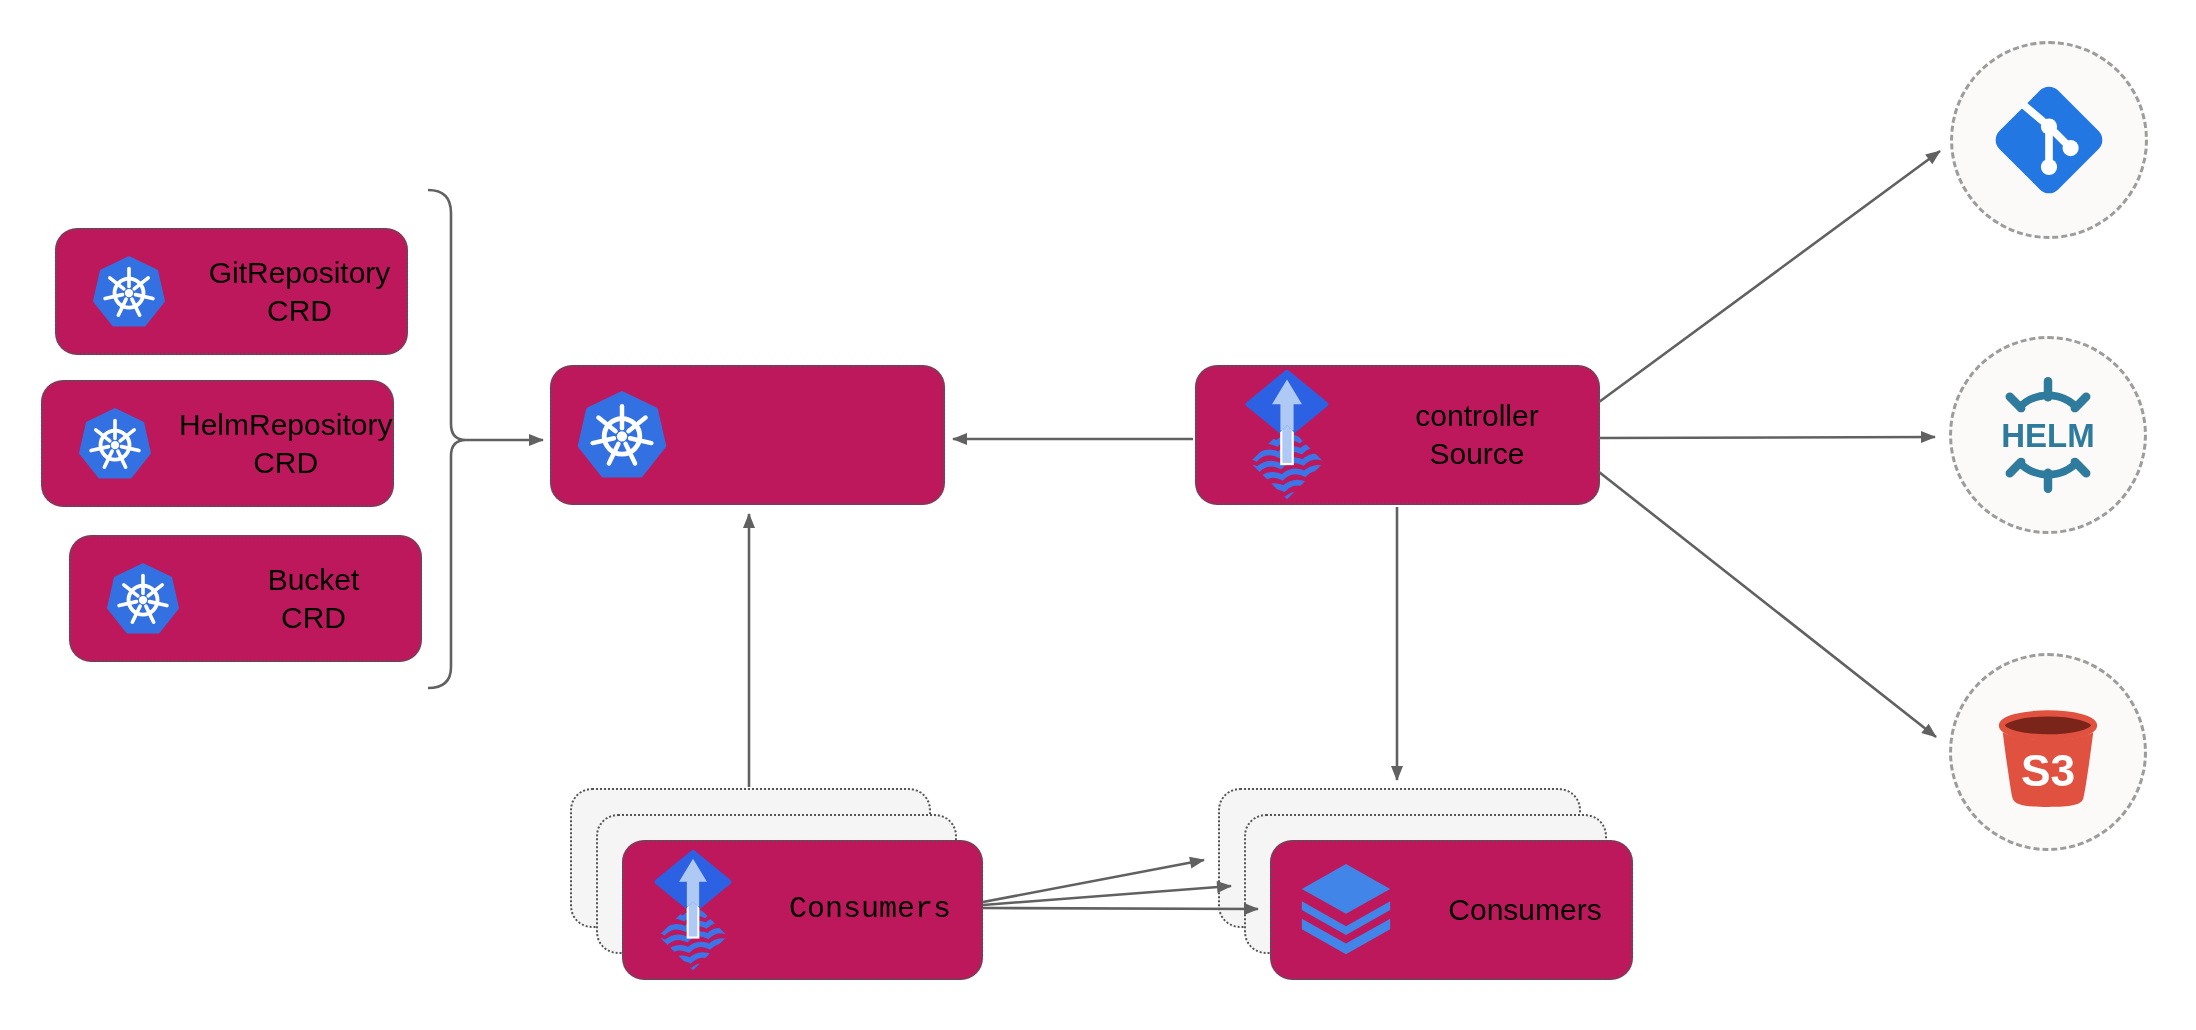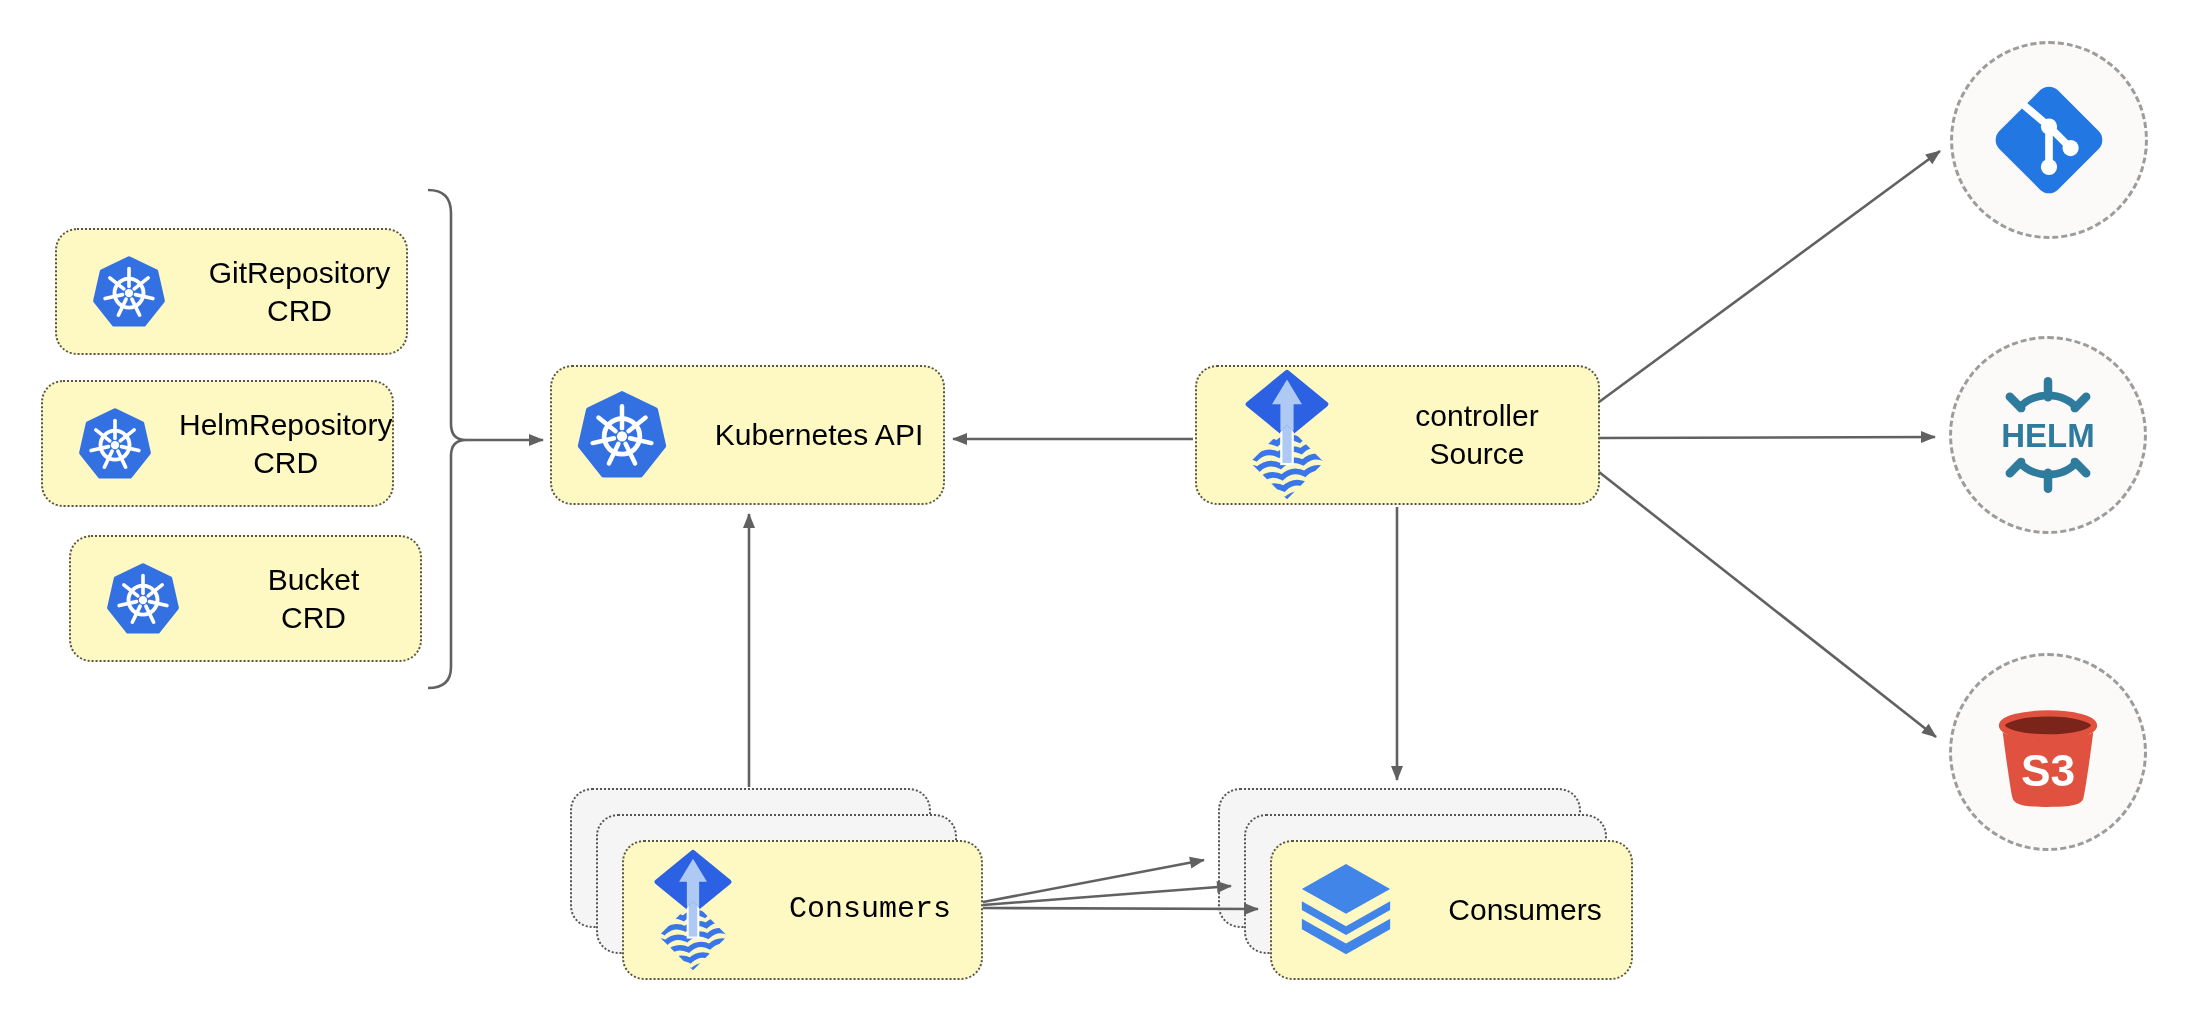--- a/index.html
+++ b/index.html
@@ -1,20 +1,20 @@
 <!DOCTYPE html>
 <html><head>
 <meta charset="utf-8">
 <style>
   html,body{margin:0;padding:0;background:#ffffff;}
   .canvas{position:relative;width:2196px;height:1030px;background:#ffffff;
           font-family:"Liberation Sans",sans-serif;overflow:hidden;}
 
   
-  .box{position:absolute;background:#fef9c3;border:2px dotted #545454;border-radius:22px;
+  .box{position:absolute;background:#be185d;border:2px dotted #545454;border-radius:22px;
        display:flex;align-items:center;box-sizing:border-box;z-index:3;gap:25px;}
   .stack-bg{position:absolute;background:#f5f5f5;border:2px dotted #545454;border-radius:22px;
        box-sizing:border-box;}
   .bg1{z-index:1;} .bg2{z-index:2;}
   .label{flex:1;text-align:center;font-size:30px;color:#000;line-height:1.26;}
   .icon{flex:0 0 auto;display:block;}
 
   
   .circle{position:absolute;width:198px;height:198px;border:3px dashed #9c9c9c;border-radius:50%;
        background:#fbfaf8;display:flex;align-items:center;justify-content:center;
@@ -136,21 +136,20 @@
     <div class="label">
       <div>Bucket</div>
       <div>CRD</div>
     </div>
   </div>
 
   <div class="box" style="left:550px;top:365px;width:395px;height:140px;">
     <svg class="icon" style="margin-left:22px;" width="96" height="96" viewBox="0 0 140 140">
         <use href="#sym-k8s" xlink:href="#sym-k8s"></use>
       </svg>
-    <div class="label">Kubernetes API</div>
   </div>
 
   <div class="box" style="left:1195px;top:365px;width:405px;height:140px;">
     <svg class="icon" style="margin-left:46px;" width="88" height="132" viewBox="0 0 100 150">
         <use href="#sym-flux" xlink:href="#sym-flux"></use>
       </svg>
     <div class="label">
       <div>controller</div>
       <div>Source</div>
     </div>

